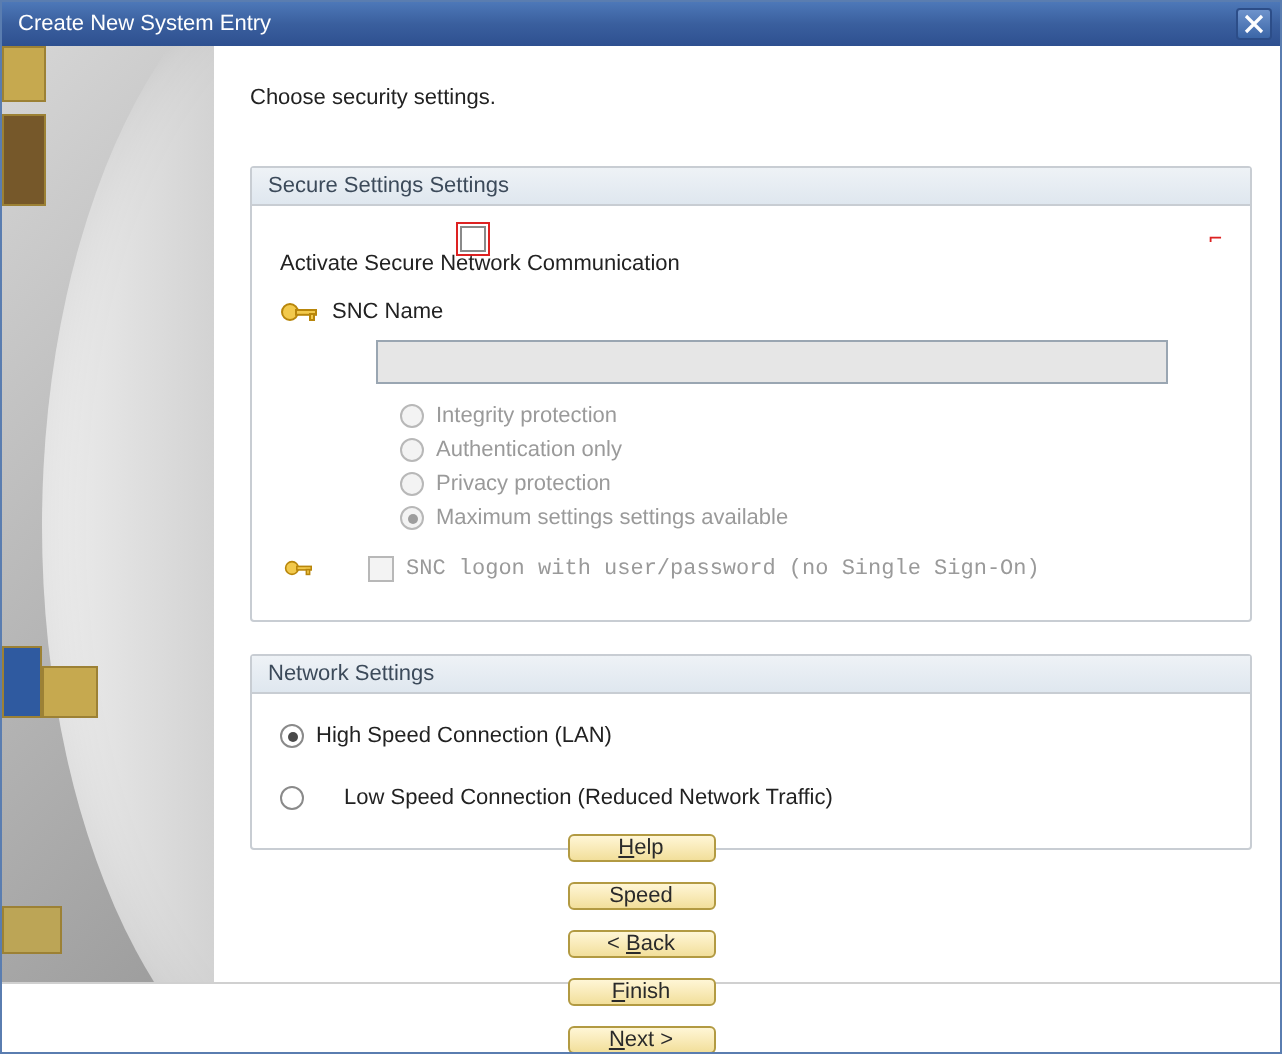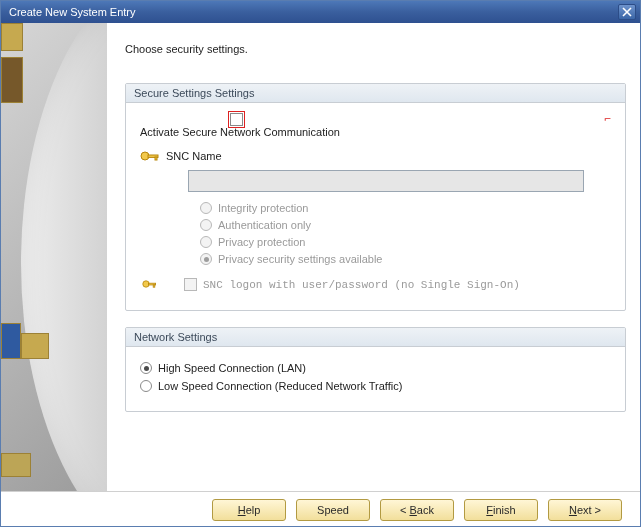--- a/index.html
+++ b/index.html
@@ -106,20 +106,21 @@
   .snc-name-row { display:flex; align-items:center; margin-top:10px; }
   .footer {
     height: 36px;
     border-top:1px solid #d0d0d0;
     display:flex;
     align-items:center;
     justify-content:flex-end;
     gap:10px;
     padding: 0 18px;
     background:#fff;
+    flex-direction:column;
   }
   .btn {
     min-width:74px;
     height:22px;
     border:1px solid #b29a42;
     background: linear-gradient(to bottom,#fff6d6,#f2df9b);
     border-radius:3px;
     display:flex;align-items:center;justify-content:center;
     color:#2a2a2a;
     cursor:pointer;
@@ -187,21 +188,21 @@
           <span class="disabled-text">Authentication only</span>
         </div>
         <div class="row indent2">
           <span class="radio disabled"></span>
           <span class="disabled-text">Privacy protection</span>
         </div>
         <div class="row indent2">
           <span class="radio disabled">
               <span class="dot"></span>
             </span>
-          <span class="disabled-text">Privacy security settings available</span>
+          <span class="disabled-text">Maximum settings settings available</span>
         </div>
 
         <div class="row" style="margin-top:12px;align-items:flex-end;font-family:Liberation Mono, monospace;">
           <span class="key-icon">
             <svg width="16" height="14" viewBox="0 0 20 16">
                 <circle cx="5" cy="8" r="4" fill="#f2c94c" stroke="#b8860b"></circle>
                 <rect x="8" y="7" width="9" height="2.2" fill="#f2c94c" stroke="#b8860b"></rect>
                 <rect x="14" y="9" width="2" height="3" fill="#f2c94c" stroke="#b8860b"></rect>
               </svg>
           </span>
@@ -214,21 +215,21 @@
 
     <div class="groupbox">
       <div class="gh">Network Settings</div>
       <div class="gb">
         <div class="row">
           <span class="radio">
               <span class="dot"></span>
             </span>
           <span>High Speed Connection (LAN)</span>
         </div>
-        <div class="row" style="margin-top:6px;">
+        <div class="row" style="margin-top:19px;gap:14px;">
           <span class="radio"></span>
           <span>Low Speed Connection (Reduced Network Traffic)</span>
         </div>
       </div>
     </div>
 
   </div>
 </div>
 
 <div class="footer">

